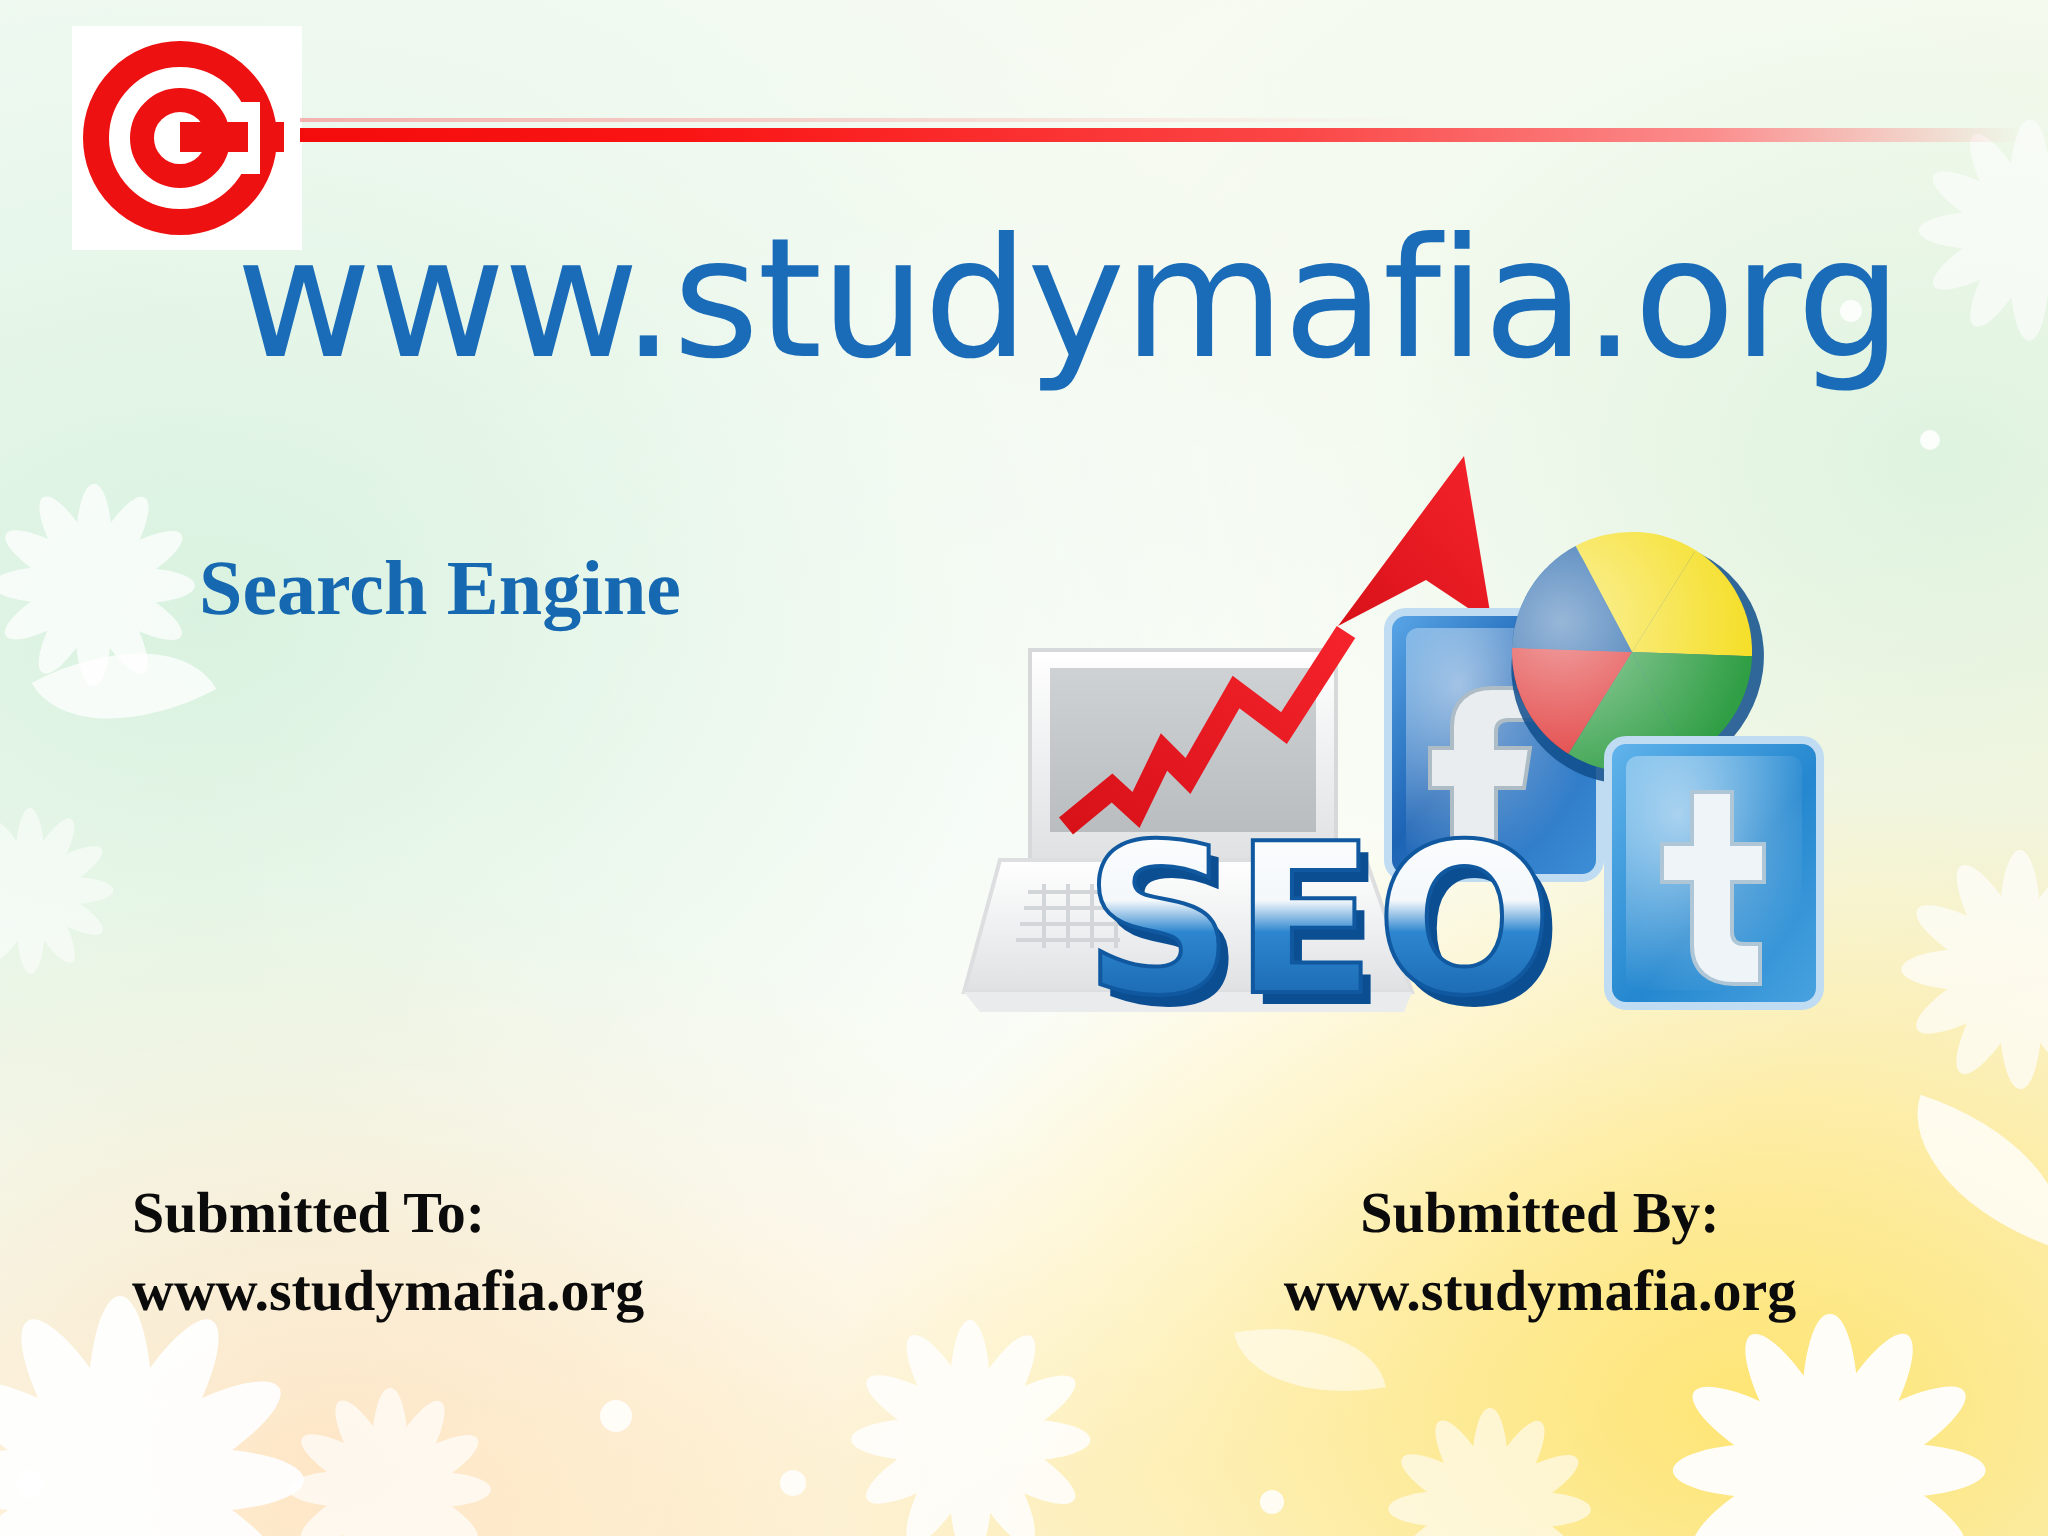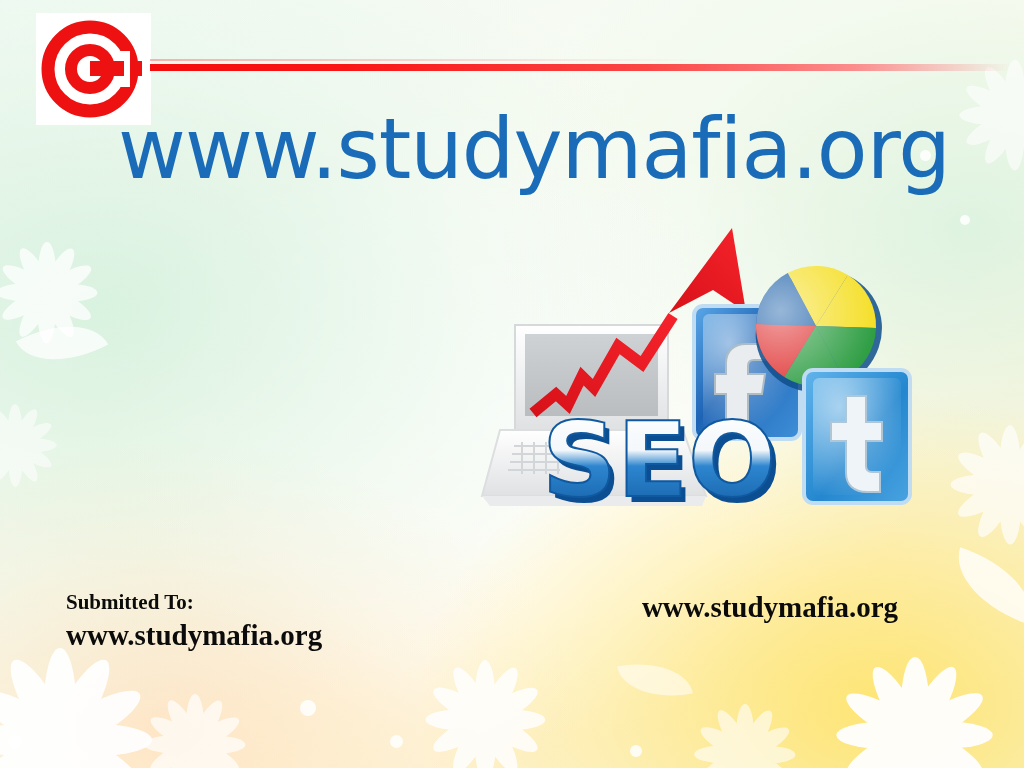--- a/index.html
+++ b/index.html
@@ -71,21 +71,21 @@
   .footer-left{
     position:absolute;left:66px;top:588px;text-align:left;
     font-family:"Liberation Serif","DejaVu Serif",serif;
     font-weight:bold;color:#0b0b0b;
   }
   .footer-right{
     position:absolute;left:570px;top:588px;width:400px;text-align:center;
     font-family:"Liberation Serif","DejaVu Serif",serif;
     font-weight:bold;color:#0b0b0b;
   }
-  .f-label{font-size:21px;line-height:1.35;display:block;}
+  .f-label{font-size:29px;line-height:1.35;display:block;}
   .f-value{font-size:29px;line-height:1.35;display:block;}
 
   
   .seo-art{position:absolute;left:470px;top:218px;width:450px;height:320px;}
   .seo-art svg{display:block;width:450px;height:320px;}
 </style>
 </head>
 <body>
 
 <div class="slide">
@@ -248,20 +248,21 @@
       <rect x="54" y="48" width="34" height="15" fill="#ee1111"></rect>
     </svg>
   </div>
 
   <div class="red-rule-thin"></div>
   <div class="red-rule"></div>
 
   <div class="site-title">www.studymafia.org</div>
 
   <div class="seminar-block">
+    <span class="ln">Search Engine</span>
   </div>
 
   <div class="seo-art">
     <svg viewBox="0 0 450 320">
       <defs>
         <linearGradient id="lapBody" x1="0" y1="0" x2="0" y2="1">
           <stop offset="0" stop-color="#ffffff"></stop>
             <stop offset="1" stop-color="#dfe1e3"></stop>
         </linearGradient>
         <linearGradient id="lapScreen" x1="0" y1="0" x2="0" y2="1">
@@ -339,16 +340,17 @@
       </g>
     </svg>
   </div>
 
   <div class="footer-left">
     <span class="f-label">Submitted To:</span>
     <span class="f-value">www.studymafia.org</span>
   </div>
 
   <div class="footer-right">
+    <span class="f-label">Submitted By:</span>
     <span class="f-value">www.studymafia.org</span>
   </div>
 
 </div>
 
 </body></html>

